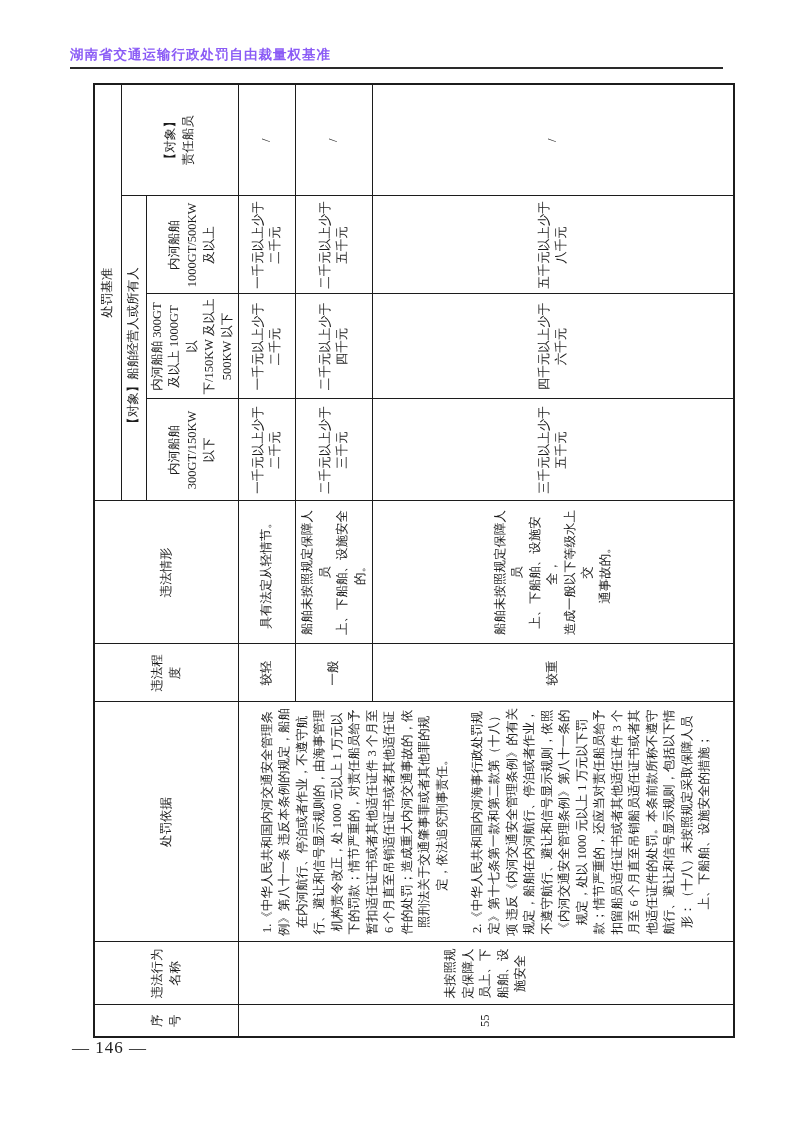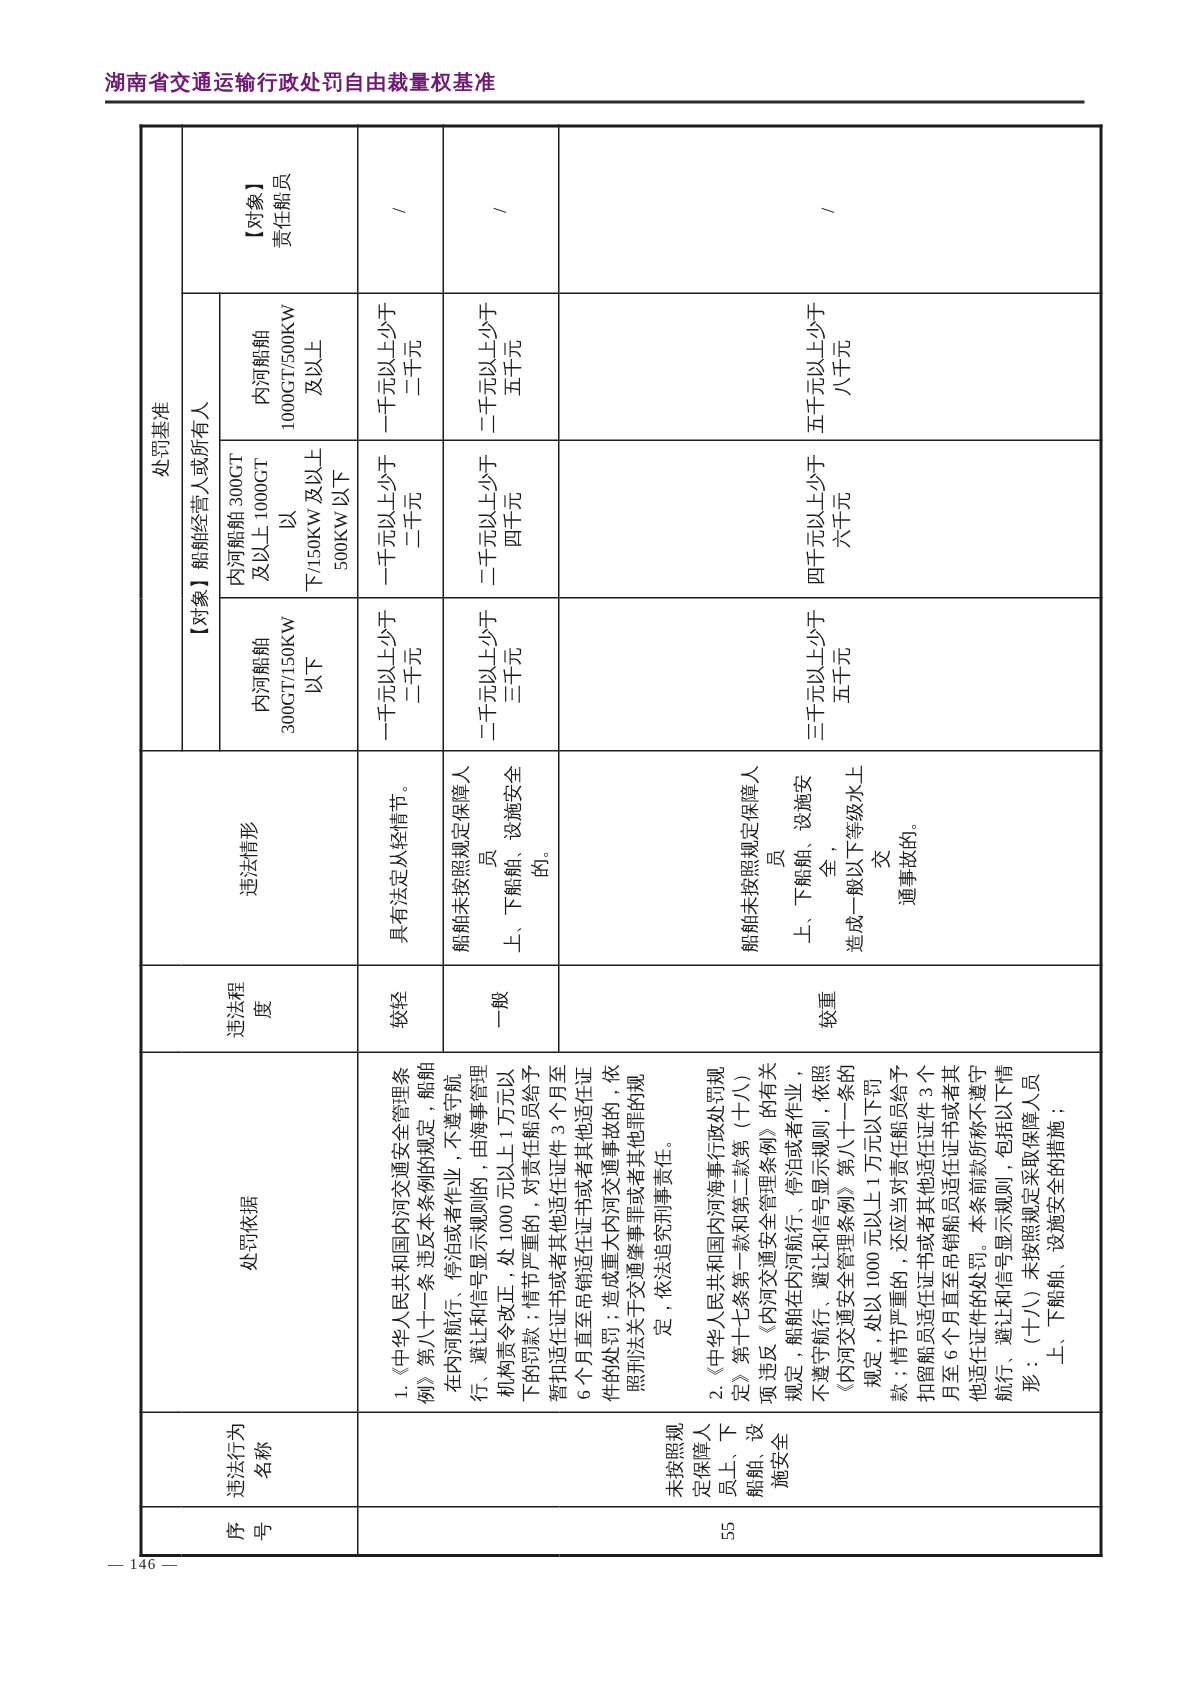--- a/index.html
+++ b/index.html
@@ -1,21 +1,21 @@
 <!DOCTYPE html>
 <html><head>
 <meta charset="utf-8">
 <style>
   html,body{margin:0;padding:0;background:#ffffff;}
   body{width:793px;height:1122px;position:relative;overflow:hidden;
        font-family:"Liberation Serif","DejaVu Serif",serif;color:#1c1c1c;}
   .page-title{position:absolute;left:70px;top:46px;font-size:13.5px;font-weight:bold;
-       letter-spacing:1px;color:#701a75;}
+       letter-spacing:1px;color:#8b5cf6;}
   .title-rule{position:absolute;left:70px;top:67px;width:653px;height:2px;background:#2a2a2a;}
-  .page-num{position:absolute;left:72px;top:1038px;font-size:10px;letter-spacing:1px;color:#222;}
+  .page-num{position:absolute;left:72px;top:1038px;font-size:17px;letter-spacing:1px;color:#222;}
 
   
   .land{position:absolute;left:93px;top:1038px;width:953px;height:619px;
         transform-origin:0 0;transform:rotate(-90deg);}
   table.grid{border-collapse:collapse;table-layout:fixed;width:953px;height:619px;
         border:2px solid #1c1c1c;}
   .grid th,.grid td{border:1px solid #1c1c1c;font-weight:normal;vertical-align:middle;
         text-align:center;padding:2px 4px;white-space:pre-line;font-size:12.5px;
         line-height:1.4;color:#1c1c1c;overflow:hidden;}
   .r-h1{height:27px;} .r-h2{height:25px;} .r-h3{height:48px;}

